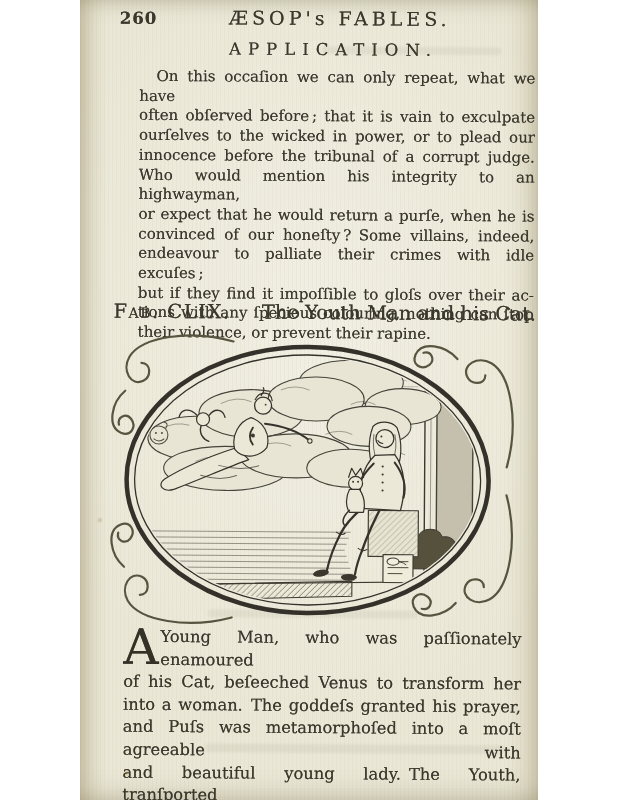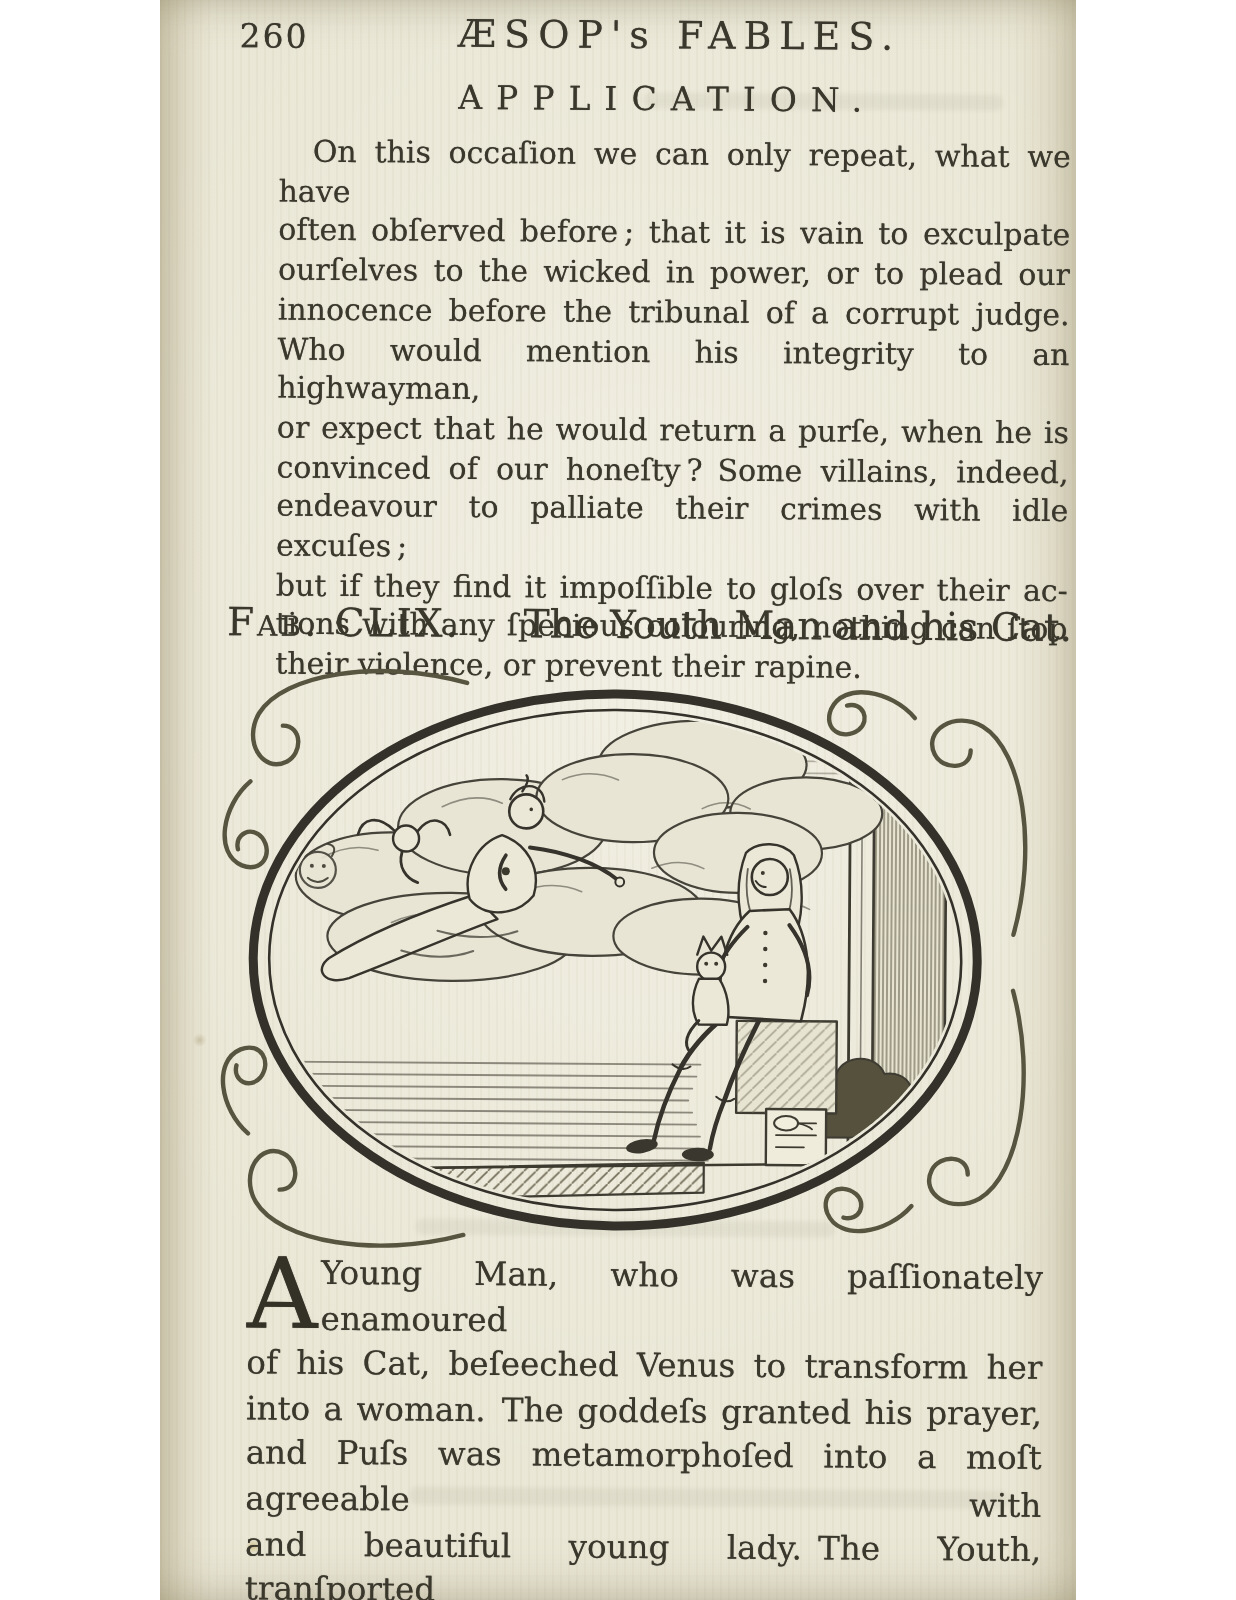--- a/index.html
+++ b/index.html
@@ -22,21 +22,21 @@
   }
   .page::before{ 
     content:"";position:absolute;inset:0;pointer-events:none;
     background:repeating-linear-gradient(90deg, rgba(150,140,105,0.06) 0 1px, rgba(0,0,0,0) 1px 4px);
   }
   .content{
     position:absolute;inset:0;color:#3a372c;
     transform:rotate(0.4deg);transform-origin:50% 35%;
     text-shadow:0 0 .35px rgba(58,55,44,.75);
   }
-  .pagenum{position:absolute;top:10px;left:38px;font-size:16.5px;letter-spacing:1px;}
+  .pagenum{position:absolute;top:10px;left:38px;font-size:16.5px;letter-spacing:1px;font-weight:bold;}
   .running{position:absolute;top:7px;left:0;right:0;text-align:center;padding-left:58px;
     font-size:19px;letter-spacing:4px;}
   .apphead{position:absolute;top:40px;left:0;right:0;text-align:center;padding-left:46px;
     font-size:16.5px;letter-spacing:7px;}
   .para1{position:absolute;top:68px;left:58px;width:396px;font-size:15px;line-height:19.7px;}
   .para2{position:absolute;top:627px;left:46px;width:398px;font-size:16.3px;line-height:22.6px;}
   .jline{text-align:justify;text-align-last:justify;white-space:normal;}
   .jline.last{text-align-last:left;}
   .jline.indent{text-indent:17px;}
   .dropcap{float:left;width:37px;height:45px;font-size:49px;line-height:44px;color:#343126;}

